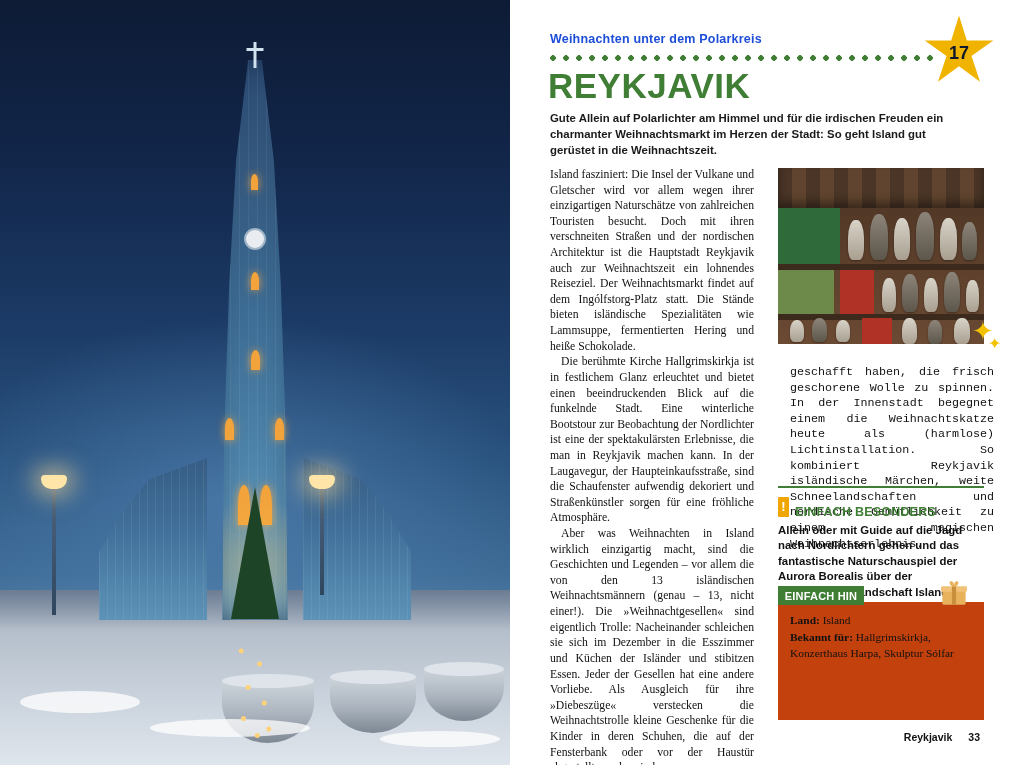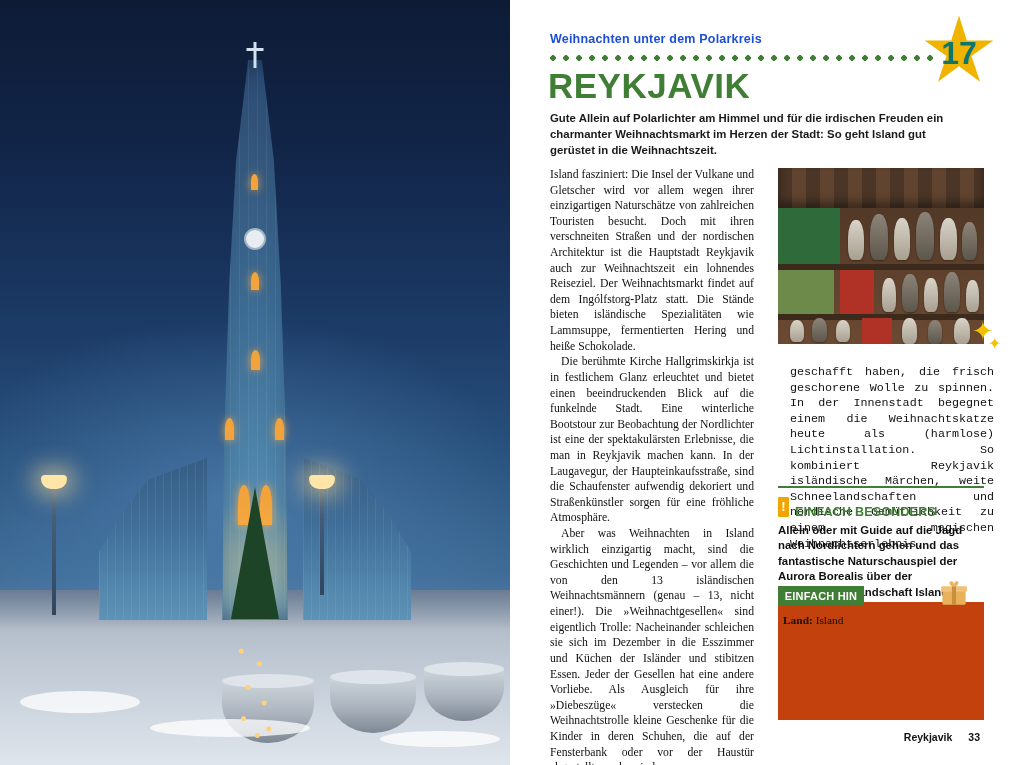--- a/index.html
+++ b/index.html
@@ -148,21 +148,21 @@
     background-image: radial-gradient(circle 2.6px at 3px 5px, #3f7e34 0 2.6px, transparent 3px);
     background-size: 13px 10px; background-repeat: repeat-x;
   }
   .star-badge {
     position: absolute; right: 22px; top: 14px; width: 78px; height: 78px;
   }
   .star-num {
     position: absolute; left: 0; top: 0; width: 78px; height: 78px;
     display: flex; align-items: center; justify-content: center;
     font-family: "Liberation Sans", sans-serif;
-    font-size: 32px; font-weight: bold; color: #0f766e;
+    font-size: 18px; font-weight: bold; color: #0f172a;
   }
   h1.title {
     position: absolute; left: 38px; top: 66px; margin: 0;
     font-family: "Liberation Sans", sans-serif;
     font-size: 35px; font-weight: bold; color: #3f7e34;
     letter-spacing: 0.5px;
   }
   .standfirst {
     position: absolute; left: 40px; top: 110px; width: 400px;
     font-family: "Liberation Sans", sans-serif;
@@ -236,21 +236,21 @@
     position: absolute; left: 0; top: -16px; width: 86px; height: 19px;
     background: #3f7e34; color: #fff;
     font-family: "Liberation Sans", sans-serif;
     font-size: 11px; font-weight: bold; letter-spacing: .2px;
     display: flex; align-items: center; justify-content: center;
   }
   .gift {
     position: absolute; right: 16px; top: -22px; width: 28px; height: 26px;
   }
   .info-body {
-    padding: 10px 12px 0 5px;
+    padding: 10px 12px 0 12px;
     font-size: 11.4px; line-height: 1.45; color: #111;
   }
   .info-body b { font-weight: bold; }
 
   .footer {
     position: absolute; right: 40px; bottom: 22px;
     font-family: "Liberation Sans", sans-serif;
     font-size: 10.5px; font-weight: bold; color: #111;
   }
   .folio { margin-left: 16px; }
@@ -376,20 +376,24 @@
         <rect x="1" y="9" width="38" height="8" rx="2" fill="#f0c177"></rect>
         <rect x="17" y="9" width="6" height="27" fill="#c98f3c"></rect>
         <path d="M20 10 C14 10 11 2 16 2 C20 2 20 8 20 10 Z" fill="#e8b25c"></path>
         <path d="M20 10 C26 10 29 2 24 2 C20 2 20 8 20 10 Z" fill="#e8b25c"></path>
       </svg>
       <div class="info-body">
         <div>
           <b>Land:</b>
           <span>Island</span>
         </div>
+        <div>
+          <b>Bekannt für:</b>
+          <span>Hallgrimskirkja, Konzerthaus Harpa, Skulptur Sólfar</span>
+        </div>
       </div>
     </div>
 
     <div class="footer footer-row">
       <span>Reykjavik</span>
       <span class="folio">33</span>
     </div>
 
   </div>
 </div>

